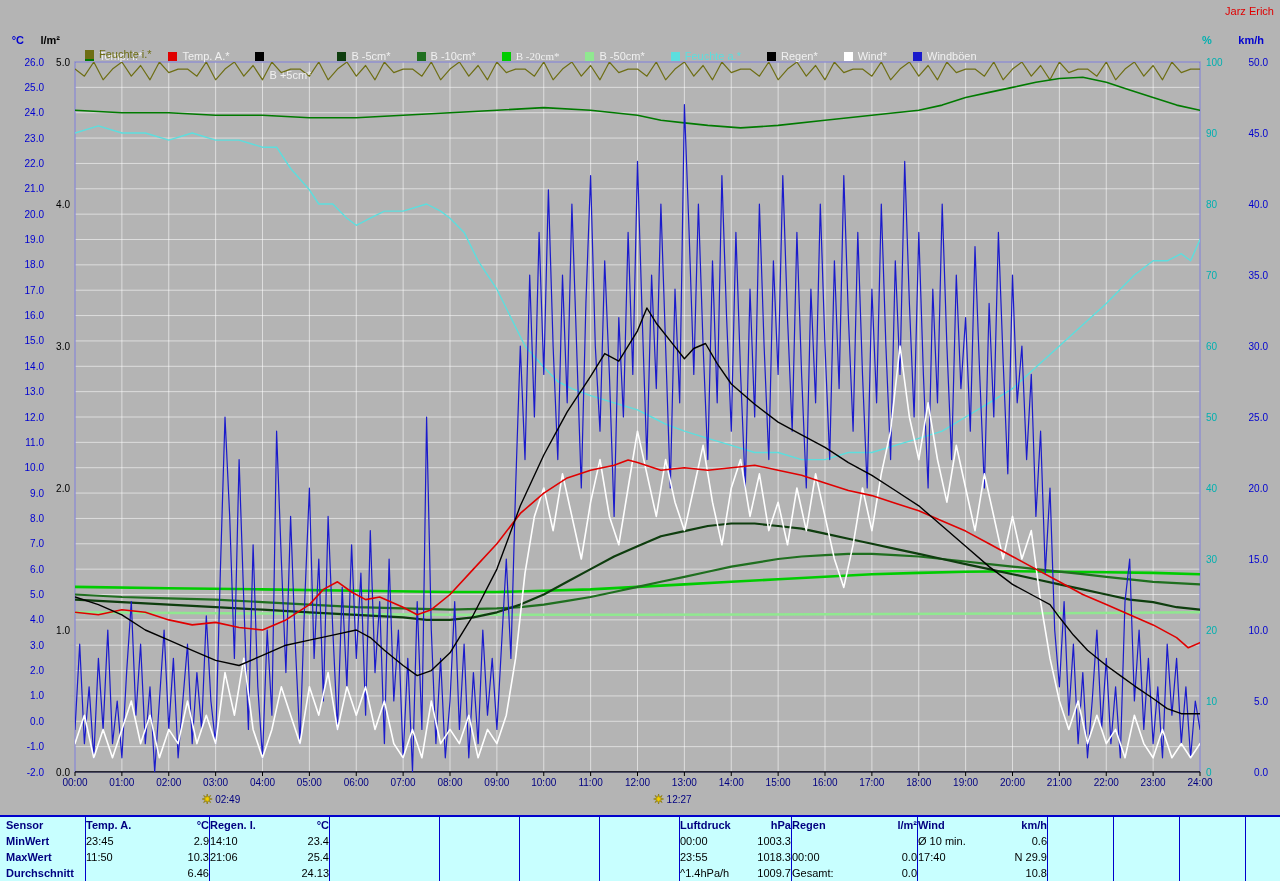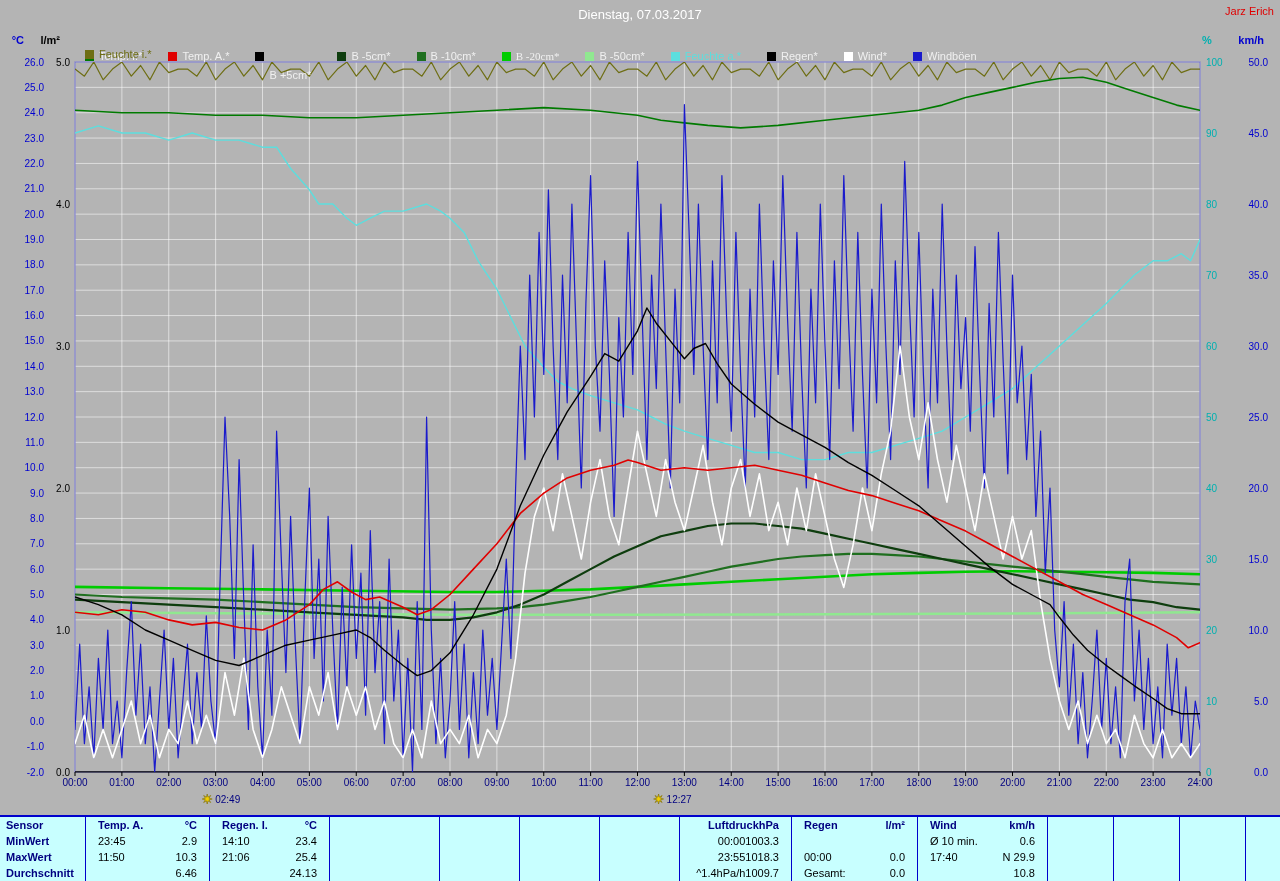--- a/index.html
+++ b/index.html
@@ -10,30 +10,29 @@
   .author{position:absolute;top:5px;right:6px;color:#e00000;font-size:11px}
   .legend-row{position:absolute;left:85px;top:31px;display:flex;gap:26px;align-items:center;font-size:11px;z-index:5}
   .legend-row.second{top:48px}
   .legend-item{display:flex;align-items:center;gap:5px;cursor:default}
   .swatch{width:9px;height:9px;display:inline-block;flex:0 0 auto}
   #chart-svg{position:absolute;top:0;left:0}
   svg text{font-family:"Liberation Sans",sans-serif}
   .stats{position:absolute;top:815px;left:0;width:1280px;height:66px;background:#c8ffff;border-top:2px solid #0000cc;display:flex;font-size:11px;color:#000}
   .stats-col{border-right:1px solid #0000cc;display:flex;flex-direction:column;height:64px;flex:0 0 auto}
   .stats-col.fill{flex:1 1 auto;border-right:none}
-  .srow{height:16px;line-height:16px;display:flex;justify-content:space-between;padding:0 12px;white-space:nowrap;overflow:hidden}
+  .srow{height:16px;line-height:16px;display:flex;justify-content:space-between;padding:0 0;white-space:nowrap;overflow:hidden}
   .srow .rt{text-align:right}
   .hdr{font-weight:bold;color:#000080}
   .rowlabels .srow{font-weight:bold;color:#000080;justify-content:flex-start;padding-left:6px}
 </style>
 </head>
 <body>
 
 <div class="titlebar">
-  <span class="title">Dienstag, 07.03.2017</span>
   <span class="author">Jarz Erich</span>
 </div>
 
 <div id="legend-row1" class="legend-row">
     <div class="legend-item">
       <span class="swatch" style="background: rgb(0, 122, 0);"></span>
       <span style="color: rgb(240, 240, 240);">Temp. I.*</span>
     </div>
     <div class="legend-item">
       <span class="swatch" style="background: rgb(224, 0, 0);"></span>
@@ -403,21 +402,21 @@
       </div>
       <div class="srow">
         <span class="lt"></span>
         <span class="rt"></span>
       </div>
       <div class="srow">
         <span class="lt"></span>
         <span class="rt"></span>
       </div>
     </div>
-    <div class="stats-col" style="width: 112px; align-items: flex-end;">
+    <div class="stats-col" style="width: 112px;">
       <div class="srow hdr">
         <span class="lt">Luftdruck</span>
         <span class="rt">hPa</span>
       </div>
       <div class="srow">
         <span class="lt">00:00</span>
         <span class="rt">1003.3</span>
       </div>
       <div class="srow">
         <span class="lt">23:55</span>

